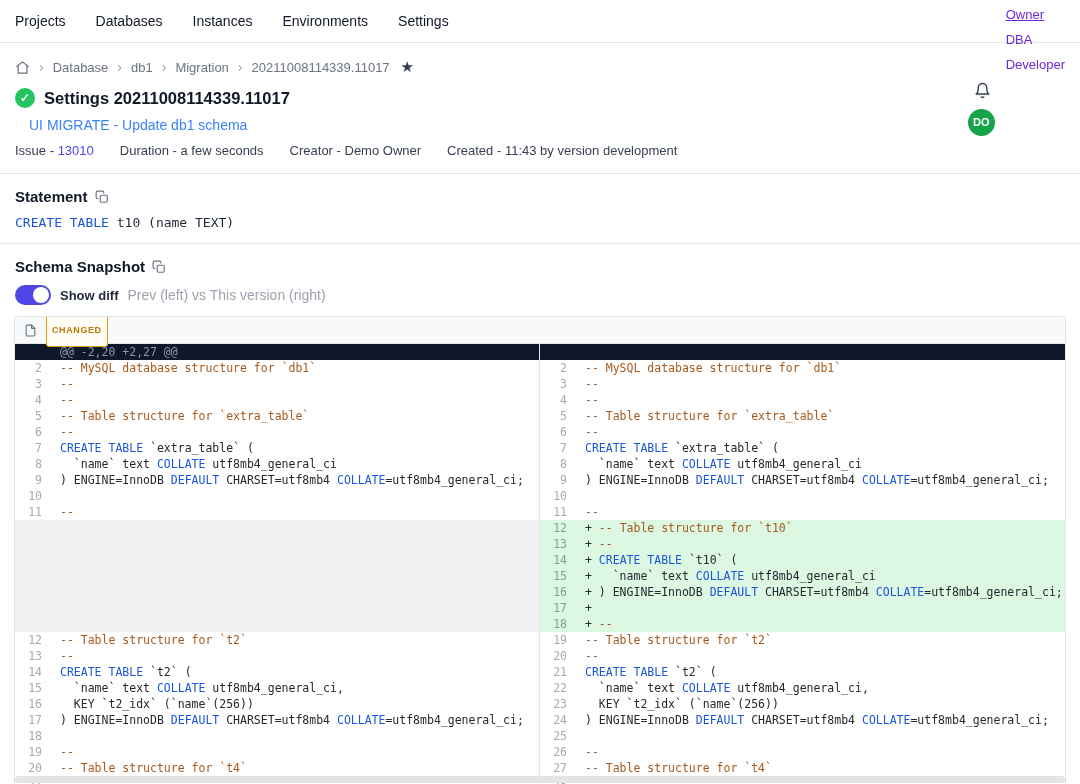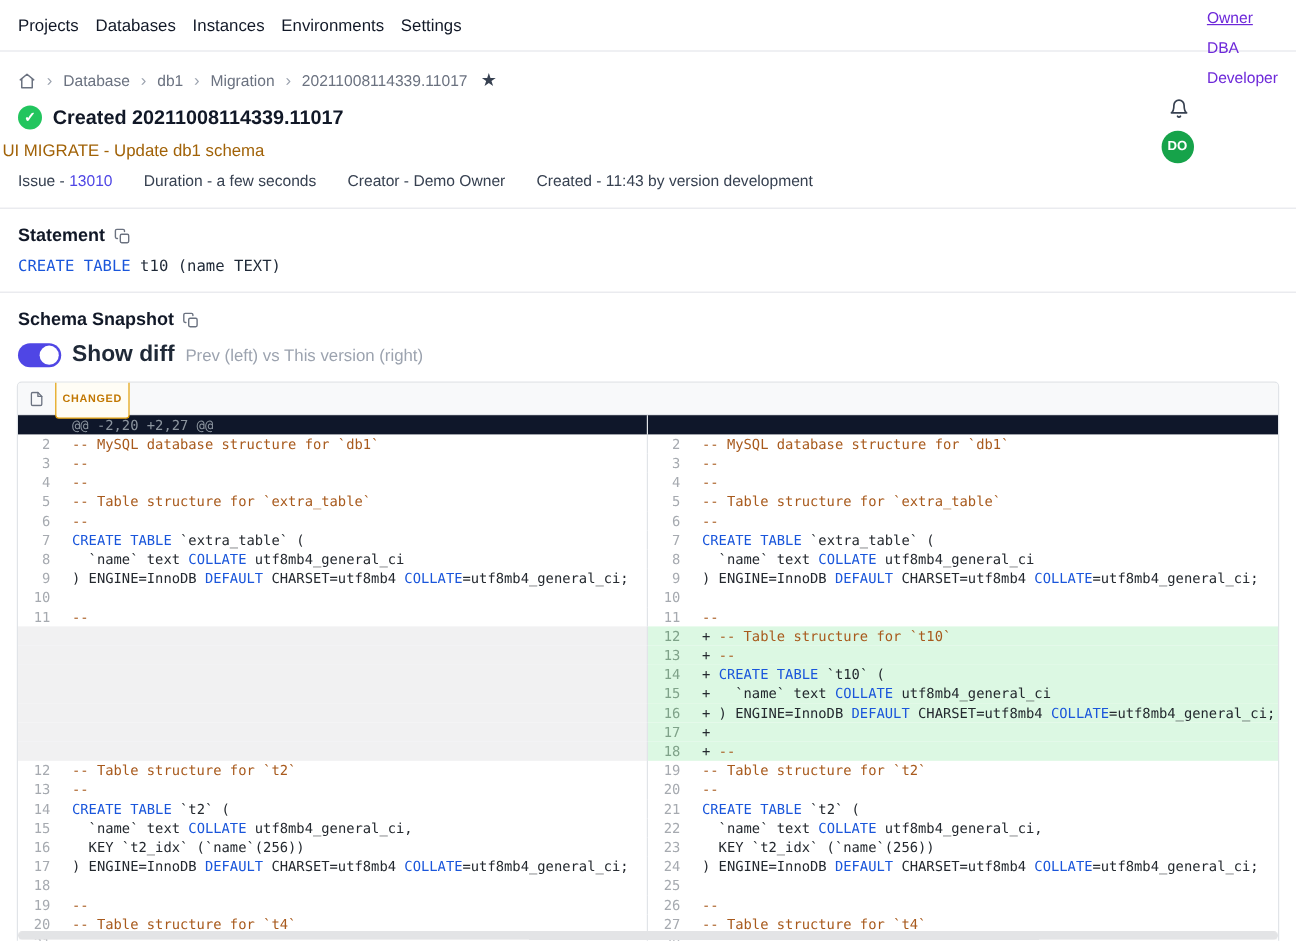--- a/index.html
+++ b/index.html
@@ -3,48 +3,48 @@
 <meta charset="utf-8">
 <style>
   * { box-sizing: border-box; }
   body {
     width: 1080px; height: 784px; margin: 0; overflow: hidden;
     background: #fff; color: #1f2937;
     font-family: "Liberation Sans", sans-serif;
   }
   
   .topnav { display:flex; justify-content:space-between; align-items:center; height:43px; padding:0 15px; border-bottom:1px solid #e5e7eb; }
-  .nav-links { display:flex; gap:14px; }
+  .nav-links { display:flex; gap:30px; }
   .nav-link { font-size:14px; font-weight:500; color:#111827; cursor:pointer; }
   .nav-right { display:flex; align-items:flex-start; gap:10px; font-size:13px;flex-direction:column; }
   .ind { color:#4f46e5; } .dark { color:#6d28d9;margin-left:38px; } .und { text-decoration:underline; }
   .gapl { margin-left:8px; }
   .bell { display:flex; color:#374151; margin-left:6px; cursor:pointer; }
   .avatar { width:27px; height:27px; border-radius:50%; background:#16a34a; color:#fff; font-size:11px; font-weight:700; display:flex; align-items:center; justify-content:center; cursor:pointer; }
   
   .breadcrumb { display:flex; align-items:center; gap:9px; padding:15px 15px 0; font-size:13px; color:#6b7280; }
   .home { display:flex; color:#6b7280; cursor:pointer; }
   .crumb { cursor:pointer; }
   .crumb-sep { color:#9ca3af; font-size:14px; }
   .star { color:#374151; font-size:15px; margin-left:2px; cursor:pointer; }
   
   .version-row { display:flex; align-items:center; gap:9px; margin:12px 15px 0; }
   .check { width:20px; height:20px; border-radius:50%; background:#22c55e; color:#fff; font-size:12px; font-weight:700; display:flex; align-items:center; justify-content:center; }
   .vtitle { font-size:16.5px; font-weight:700; color:#111827; }
-  .subtitle { margin:9px 2px 0; font-size:14px; color:#a16207; }
+  .subtitle { margin:9px 29px 0; font-size:14px; color:#3b82f6; }
   .meta-row { display:flex; gap:26px; margin-top:10px; padding:0 15px 15px; font-size:13px; color:#374151; border-bottom:1px solid #e5e7eb; }
   .link { color:#4f46e5; cursor:pointer; }
   
   .sec-head { display:flex; align-items:center; gap:7px; margin:14px 15px 0; font-size:15px; font-weight:700; color:#111827;text-align:right; }
   .copy { display:flex; color:#6b7280; cursor:pointer; }
   .sql { margin-top:10px; padding:0 15px 13px; border-bottom:1px solid #e5e7eb; font-family:"DejaVu Sans Mono", monospace; font-size:13px; color:#1f2937; white-space:pre; }
   .toggle-row { display:flex; align-items:center; gap:9px; margin:10px 15px 11px; }
   .toggle { width:36px; height:20px; border-radius:10px; background:#4f46e5; position:relative; cursor:pointer; }
   .knob { position:absolute; top:2px; right:2px; width:16px; height:16px; border-radius:50%; background:#fff; }
-  .tlabel { font-size:19px; font-weight:600; color:#1f2937; }
+  .tlabel { font-size:13px; font-weight:600; color:#1f2937; }
   .thint { font-size:14px; color:#9ca3af; }
   
   .diff-card { margin:0 14px; border:1px solid #e1e4e8; border-radius:4px; overflow:hidden; }
   .diff-head { display:flex; align-items:center; gap:9px; height:27px; padding:0 9px; background:#f8f9fa; border-bottom:1px solid #e5e7eb; }
   .ficon { display:flex; color:#6b7280; }
   .badge { font-size:9px; font-weight:700; letter-spacing:.6px; color:#c27803; border:1px solid #e3a008; border-radius:3px; padding:11px 5px; background:#fffdf5; }
   .diff-body { font-family:"DejaVu Sans Mono", monospace; font-size:11.5px; color:#24292f; }
   .drow { display:flex; height:16px; }
   .half { flex:1 1 50%; display:flex; min-width:0; overflow:hidden; }
   .half.left { border-right:1px solid #e1e4e8; }
@@ -103,21 +103,21 @@
       <span class="crumb-sep">›</span>
       <span class="crumb">Migration</span>
       <span class="crumb-sep">›</span>
       <span class="crumb">20211008114339.11017</span>
     </span>
   <span class="star">★</span>
 </div>
 
 <div class="version-row">
   <span class="check">✓</span>
-  <span class="vtitle">Created 20211008114339.11017</span>
+  <span class="vtitle">Settings 20211008114339.11017</span>
 </div>
 <div class="subtitle">UI MIGRATE - Update db1 schema</div>
 <div class="meta-row">
     <span class="meta-item"><span>Issue - </span><span class="link">13010</span></span>
     <span class="meta-item"><span>Duration - </span><span>a few seconds</span></span>
     <span class="meta-item"><span>Creator - </span><span>Demo Owner</span></span>
     <span class="meta-item"><span>Created - </span><span>11:43 by version development</span></span>
   </div>
 
 <div class="sec-head">

